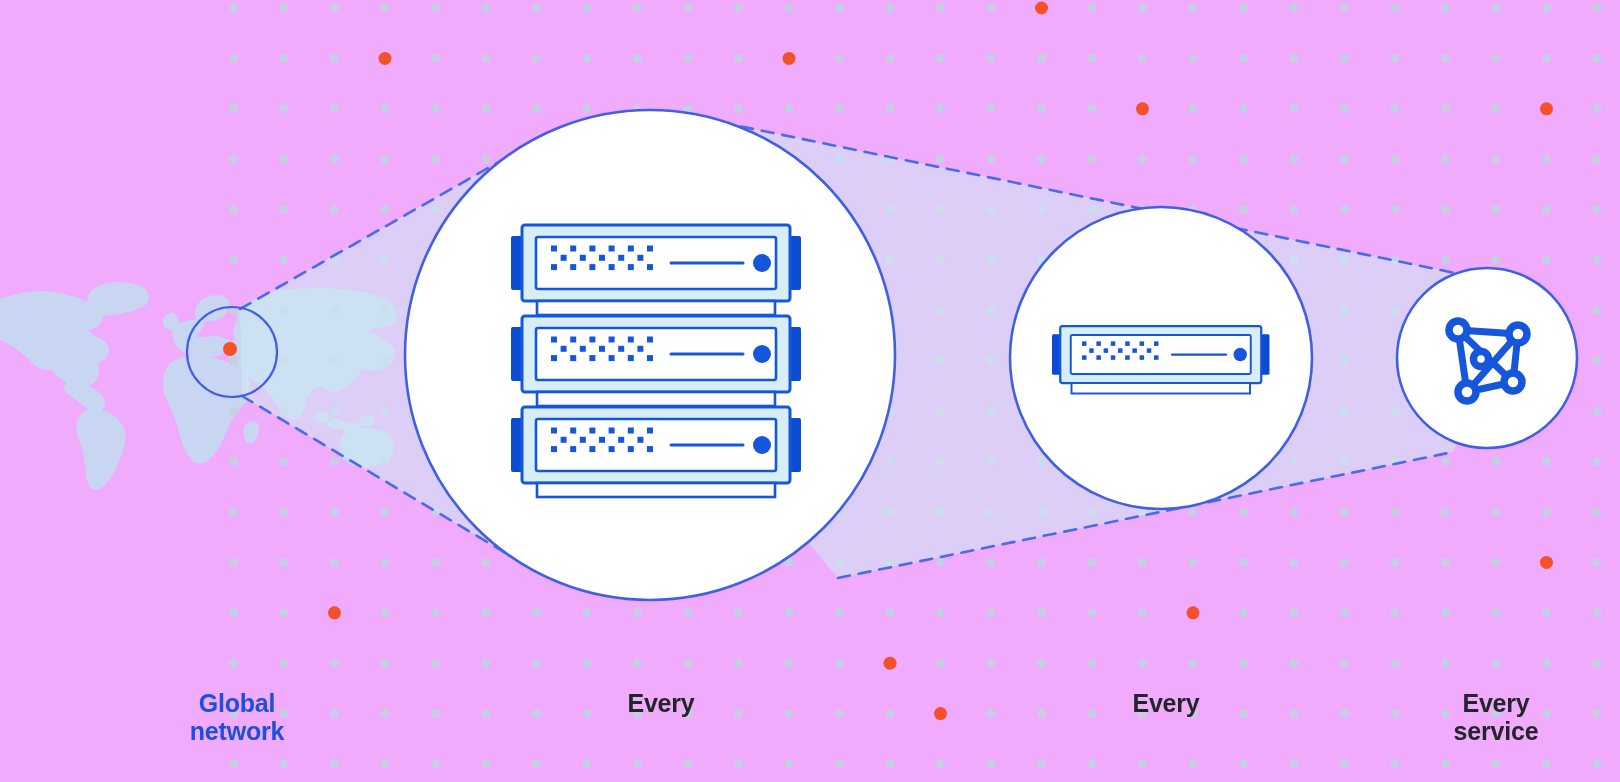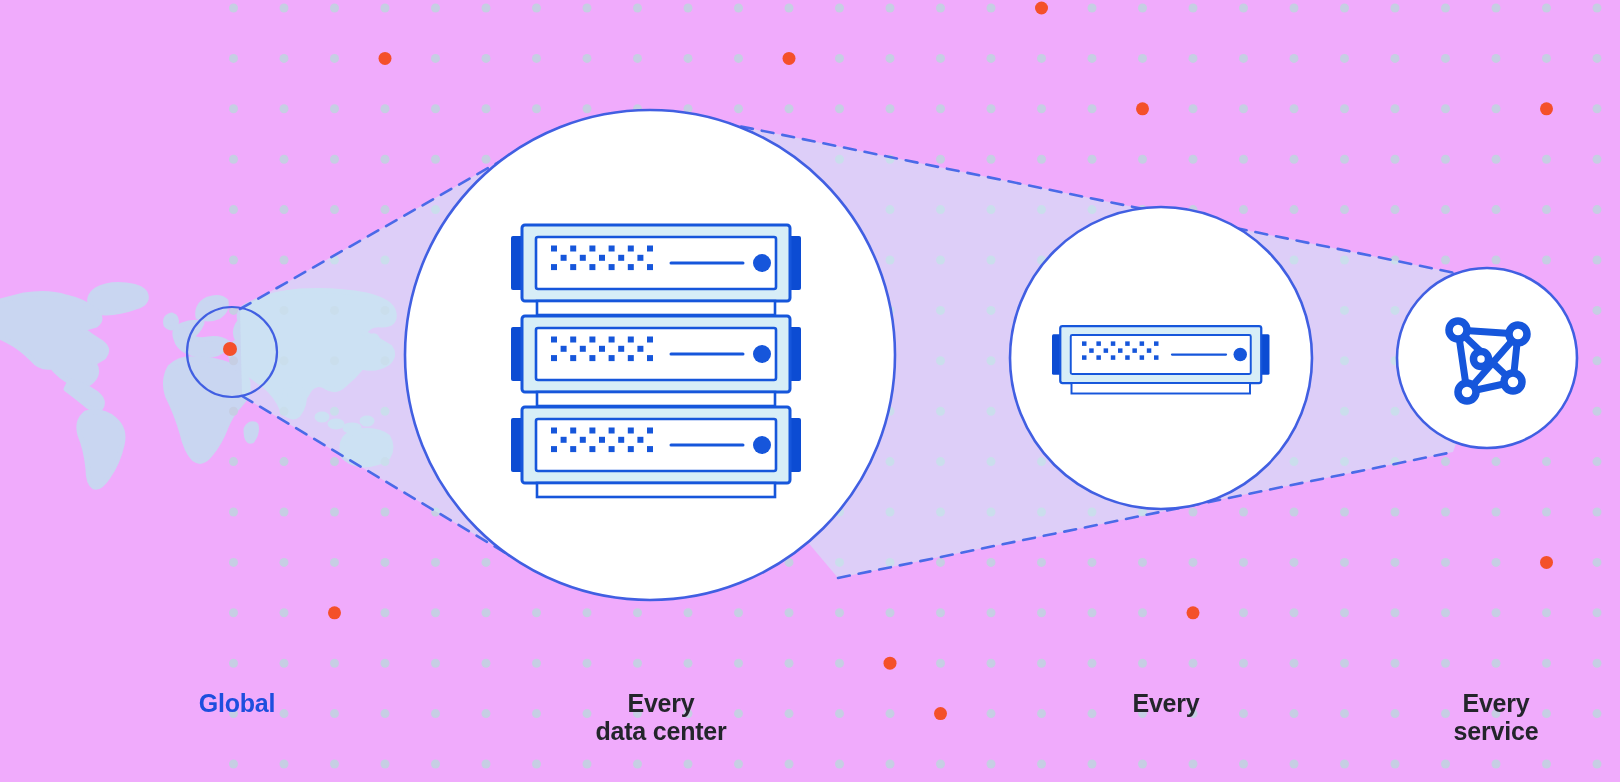--- a/index.html
+++ b/index.html
@@ -588,24 +588,24 @@
       <circle class="mesh-node" cx="1458" cy="330" r="9"></circle>
       <circle class="mesh-node" cx="1518" cy="334" r="9"></circle>
       <circle class="mesh-node" cx="1513" cy="382" r="9"></circle>
       <circle class="mesh-node" cx="1467" cy="392" r="9"></circle>
       <circle class="mesh-node" cx="1481" cy="359" r="7.5"></circle>
     </g>
   </svg>
 
   <div class="label blue" style="left:107px">
     <div>Global</div>
+    <div>network</div>
   </div>
   <div class="label" style="left:531px">
     <div>Every</div>
-    <div>data center</div>
   </div>
   <div class="label" style="left:1036px">
     <div>Every</div>
   </div>
   <div class="label" style="left:1366px">
     <div>Every</div>
     <div>service</div>
   </div>
 </div>
 

